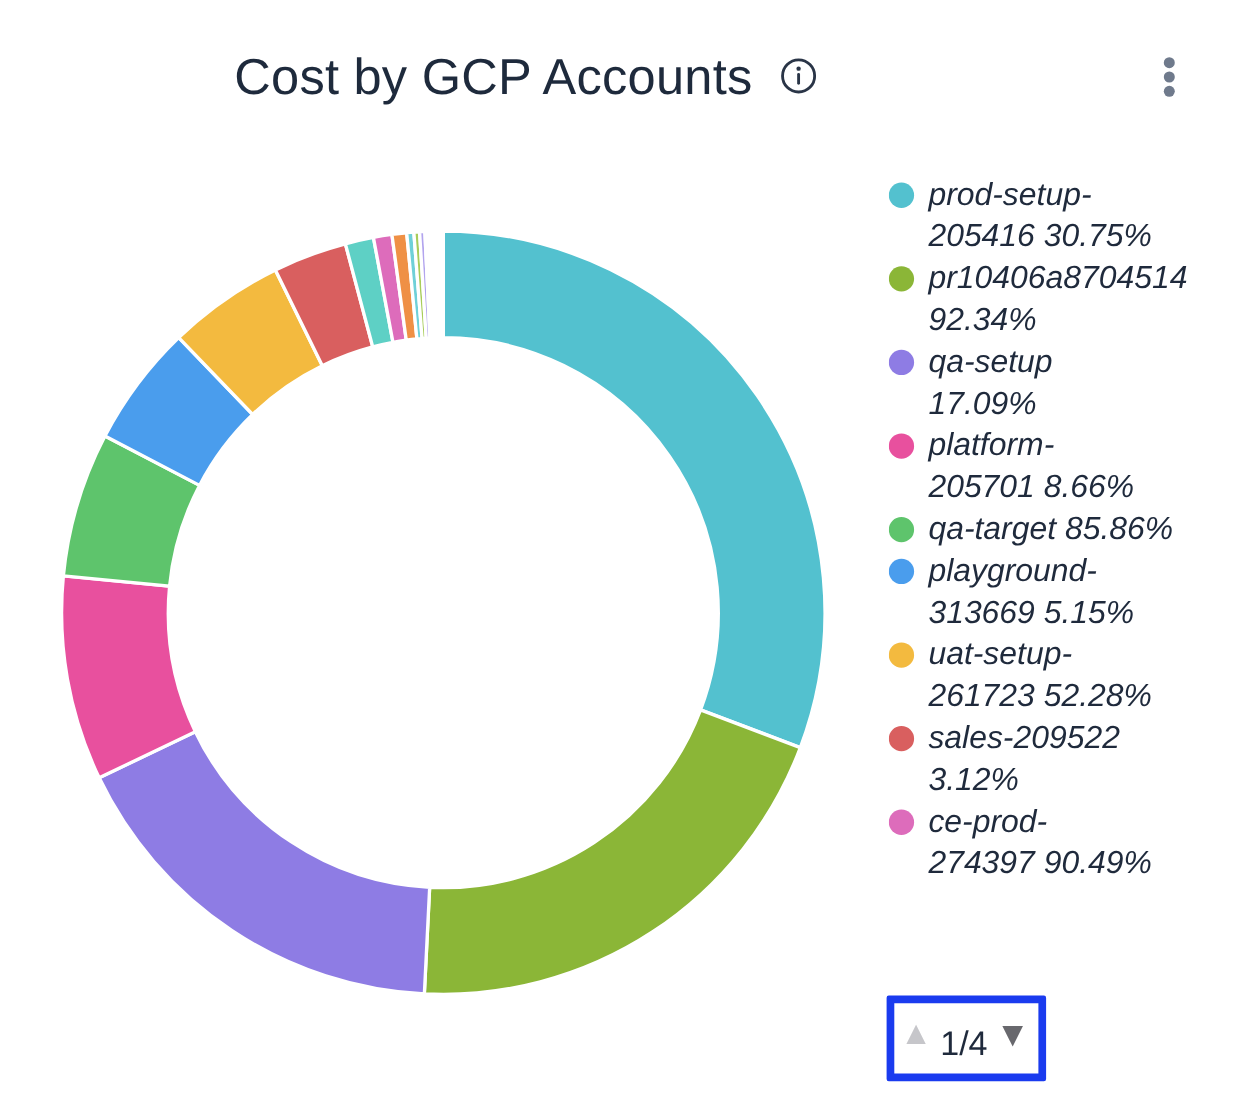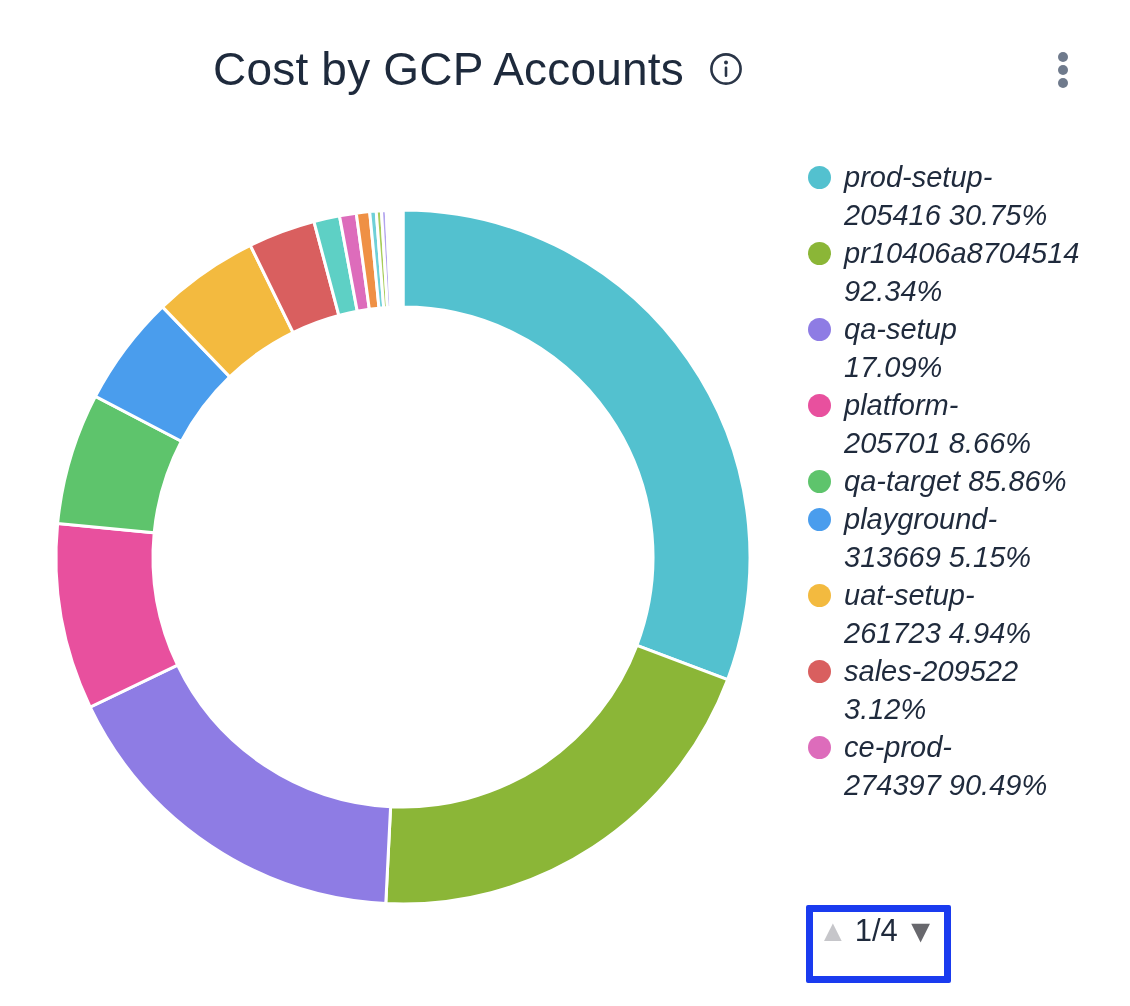--- a/index.html
+++ b/index.html
@@ -120,20 +120,21 @@
   .pager-down {
     font-size: 32px;
     line-height: 32px;
     color: #68686d;
     cursor: pointer;
     user-select: none;
   }
   .pager-label {
     font-size: 31px;
     color: #1f2a3c;
+    margin-top: 18px;
   }
 </style>
 </head>
 <body>
 
 <div class="header-row">
   <h1 class="widget-title">Cost by GCP Accounts</h1>
   <span class="info-icon">
     <svg width="34" height="34" viewBox="0 0 34 34">
       <circle cx="17" cy="17" r="14.6" fill="none" stroke="#2a3547" stroke-width="2.6"></circle>
@@ -194,21 +195,21 @@
       <span class="legend-label">qa-target 85.86%</span>
     </div>
     <div class="legend-item">
       <span class="legend-dot" style="background: rgb(74, 157, 237);"></span>
       <span class="legend-label">playground-
 313669 5.15%</span>
     </div>
     <div class="legend-item">
       <span class="legend-dot" style="background: rgb(243, 186, 63);"></span>
       <span class="legend-label">uat-setup-
-261723 4.94%</span>
+261723 52.28%</span>
     </div>
     <div class="legend-item">
       <span class="legend-dot" style="background: rgb(217, 95, 95);"></span>
       <span class="legend-label">sales-209522
 3.12%</span>
     </div>
     <div class="legend-item">
       <span class="legend-dot" style="background: rgb(221, 108, 187);"></span>
       <span class="legend-label">ce-prod-
 274397 90.49%</span>

